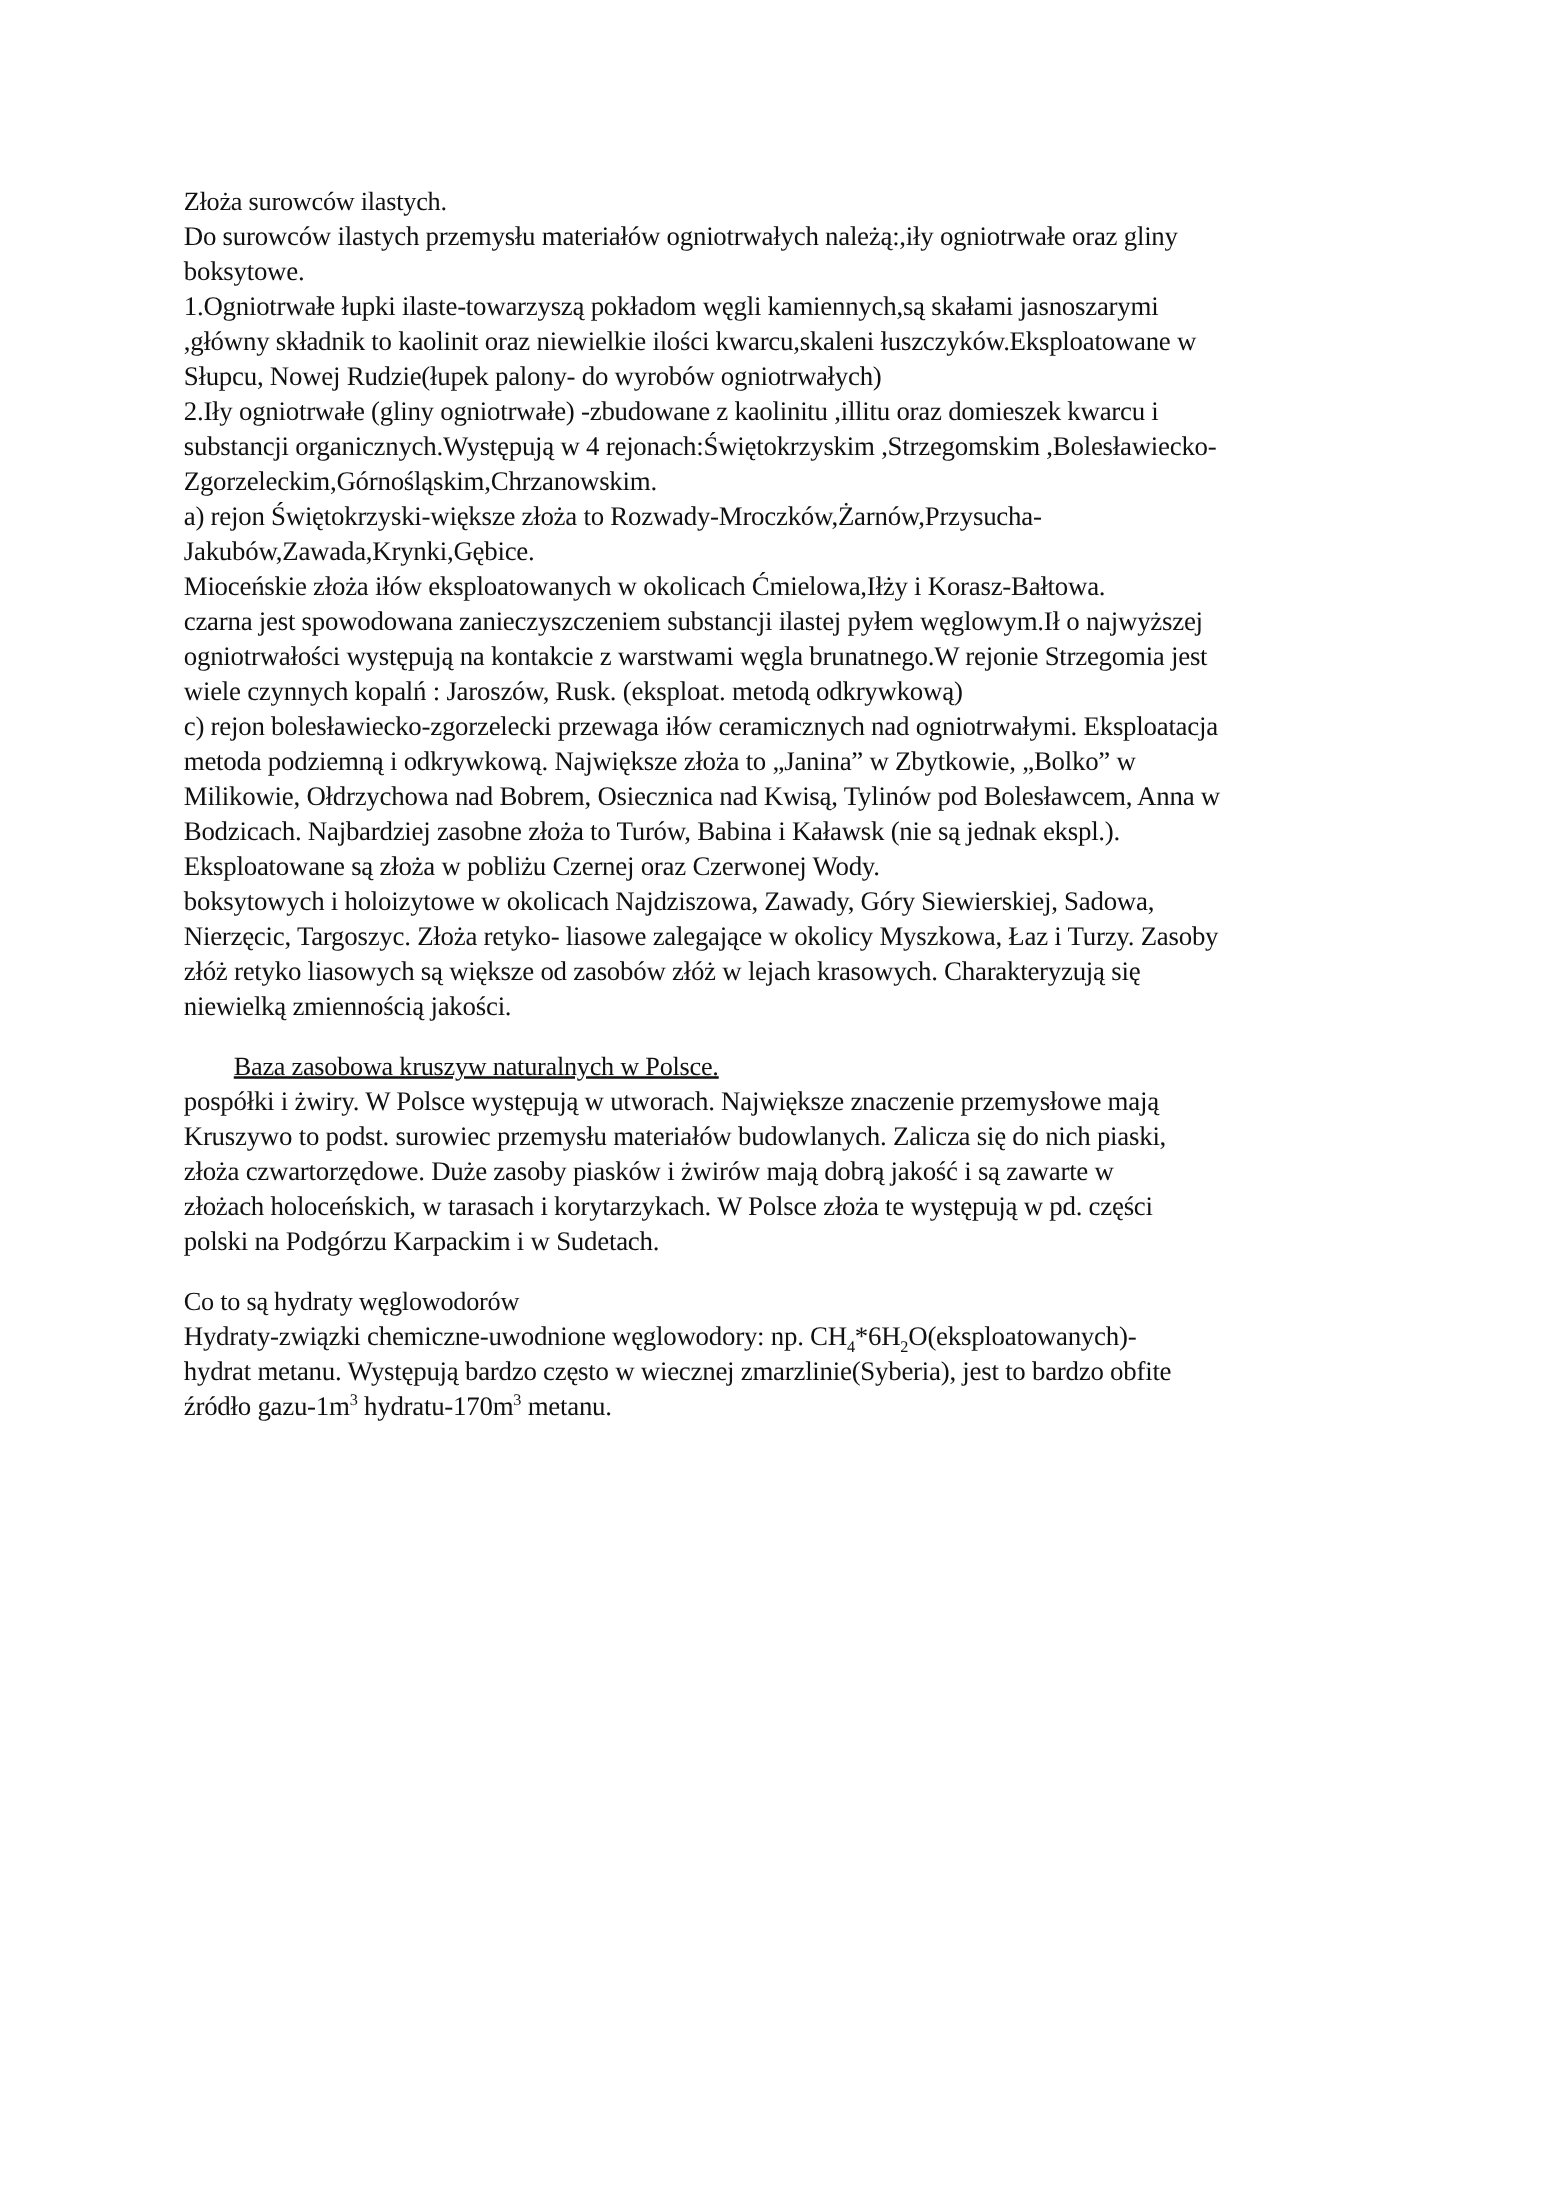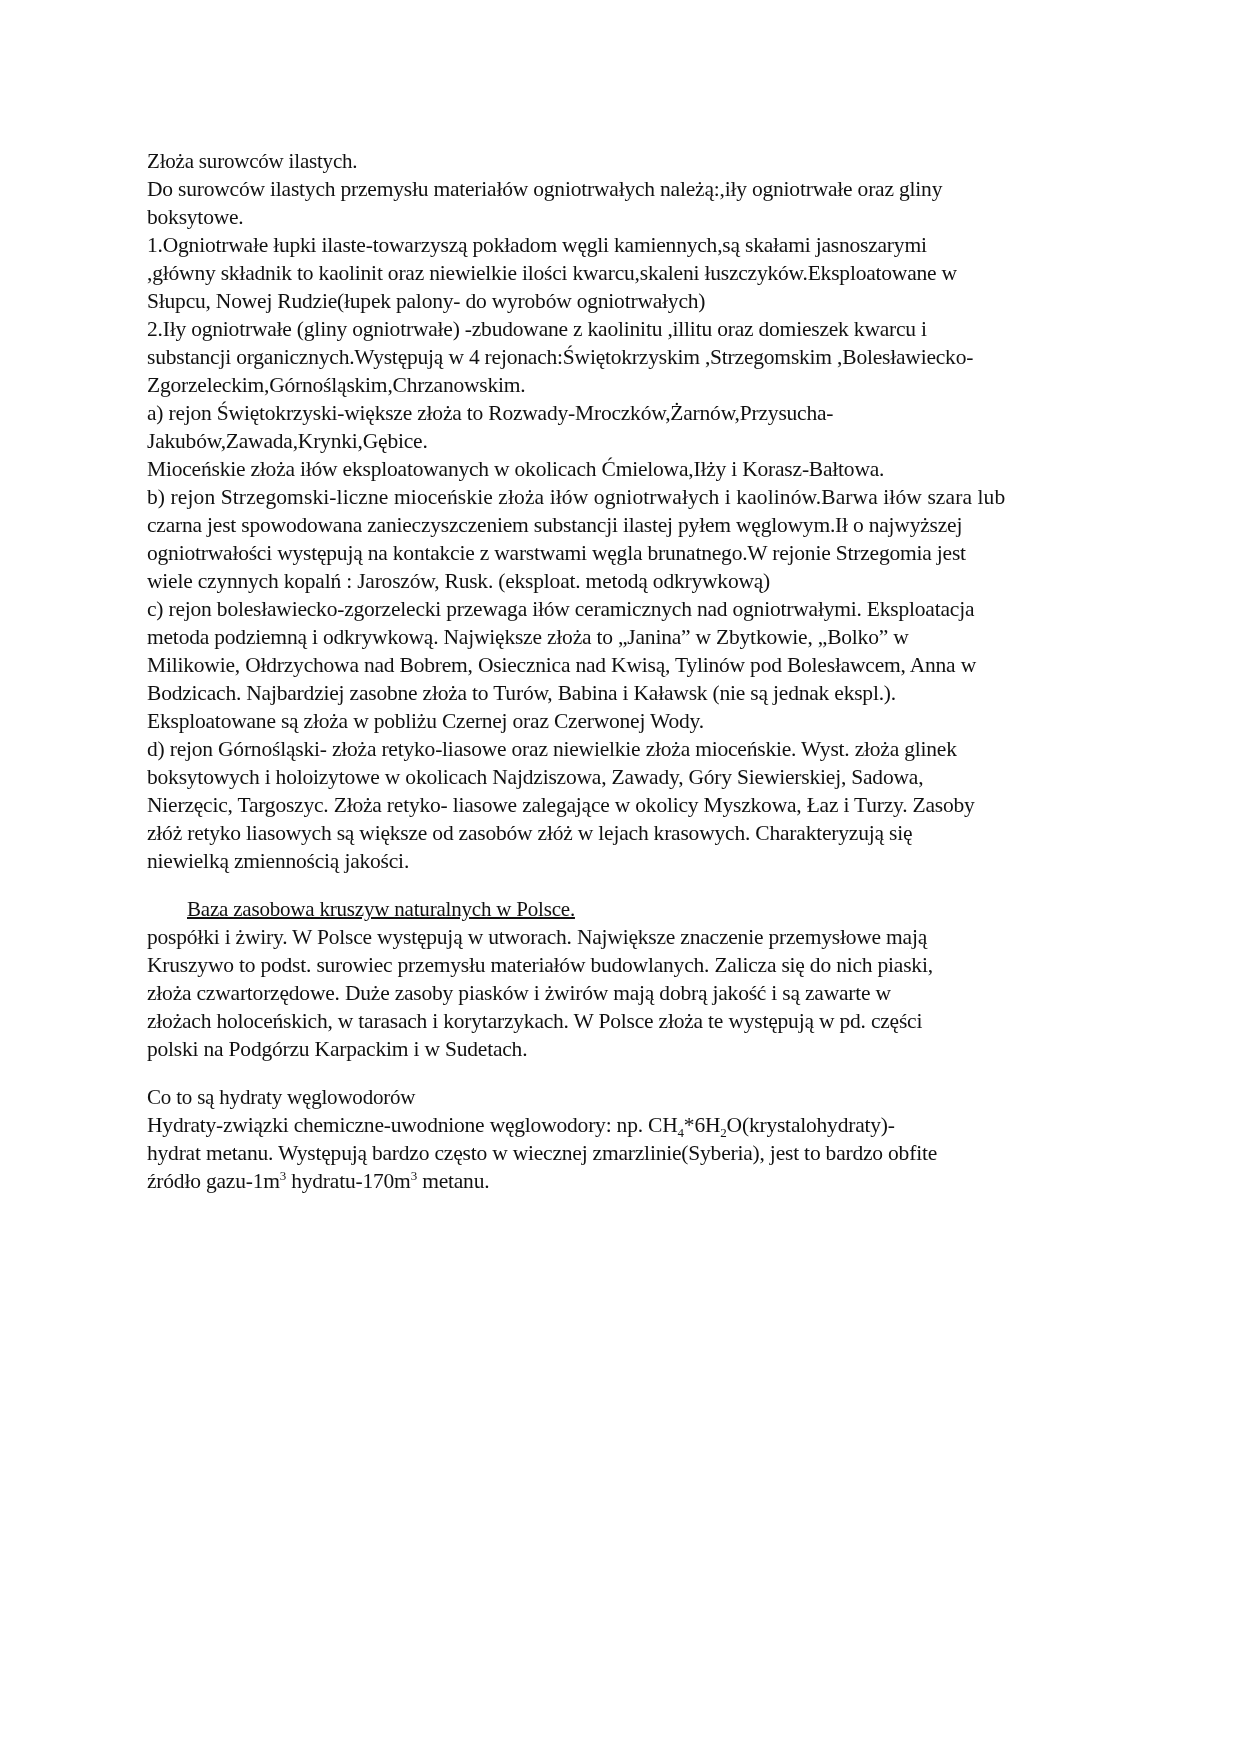--- a/index.html
+++ b/index.html
@@ -59,30 +59,28 @@
     <div class="line">boksytowe.</div>
     <div class="line">1.Ogniotrwałe łupki ilaste-towarzyszą pokładom węgli kamiennych,są skałami jasnoszarymi</div>
     <div class="line">,główny składnik to kaolinit oraz niewielkie ilości kwarcu,skaleni łuszczyków.Eksploatowane w</div>
     <div class="line">Słupcu, Nowej Rudzie(łupek palony- do wyrobów ogniotrwałych)</div>
     <div class="line">2.Iły ogniotrwałe (gliny ogniotrwałe) -zbudowane z kaolinitu ,illitu oraz domieszek kwarcu i</div>
     <div class="line">substancji organicznych.Występują w 4 rejonach:Świętokrzyskim ,Strzegomskim ,Bolesławiecko-</div>
     <div class="line">Zgorzeleckim,Górnośląskim,Chrzanowskim.</div>
     <div class="line">a) rejon Świętokrzyski-większe złoża to Rozwady-Mroczków,Żarnów,Przysucha-</div>
     <div class="line">Jakubów,Zawada,Krynki,Gębice.</div>
     <div class="line">Mioceńskie złoża iłów eksploatowanych w okolicach Ćmielowa,Iłży i Korasz-Bałtowa.</div>
-    <div class="line wide">b) rejon Strzegomski-liczne mioceńskie złoża iłów ogniotrwałych i kaolinów.Barwa iłów szara lub</div>
     <div class="line">czarna jest spowodowana zanieczyszczeniem substancji ilastej pyłem węglowym.Ił o najwyższej</div>
     <div class="line">ogniotrwałości występują na kontakcie z warstwami węgla brunatnego.W rejonie Strzegomia jest</div>
     <div class="line">wiele czynnych kopalń : Jaroszów, Rusk. (eksploat. metodą odkrywkową)</div>
     <div class="line">c) rejon bolesławiecko-zgorzelecki przewaga iłów ceramicznych nad ogniotrwałymi. Eksploatacja</div>
     <div class="line">metoda podziemną i odkrywkową. Największe złoża to „Janina” w Zbytkowie, „Bolko” w</div>
     <div class="line">Milikowie, Ołdrzychowa nad Bobrem, Osiecznica nad Kwisą, Tylinów pod Bolesławcem, Anna w</div>
     <div class="line">Bodzicach. Najbardziej zasobne złoża to Turów, Babina i Kaławsk (nie są jednak ekspl.).</div>
     <div class="line">Eksploatowane są złoża w pobliżu Czernej oraz Czerwonej Wody.</div>
-    <div class="line">d) rejon Górnośląski- złoża retyko-liasowe oraz niewielkie złoża mioceńskie. Wyst. złoża glinek</div>
     <div class="line">boksytowych i holoizytowe w okolicach Najdziszowa, Zawady, Góry Siewierskiej, Sadowa,</div>
     <div class="line">Nierzęcic, Targoszyc. Złoża retyko- liasowe zalegające w okolicy Myszkowa, Łaz i Turzy. Zasoby</div>
     <div class="line">złóż retyko liasowych są większe od zasobów złóż w lejach krasowych. Charakteryzują się</div>
     <div class="line">niewielką zmiennością jakości.</div>
   </div>
 
   <div class="gap"></div>
 
   <div class="line heading underline">Baza zasobowa kruszyw naturalnych w Polsce.</div>
   <div>
@@ -91,21 +89,21 @@
     <div class="line">złoża czwartorzędowe. Duże zasoby piasków i żwirów mają dobrą jakość i są zawarte w</div>
     <div class="line">złożach holoceńskich, w tarasach i korytarzykach. W Polsce złoża te występują w pd. części</div>
     <div class="line">polski na Podgórzu Karpackim i w Sudetach.</div>
   </div>
 
   <div class="gap"></div>
 
   <div class="line heading">Co to są hydraty węglowodorów</div>
   <div>
     <div class="line">
-      <span>Hydraty-związki chemiczne-uwodnione węglowodory: np. CH</span><sub>4</sub><span>*6H</span><sub>2</sub><span>O(krystalohydraty)-</span>
+      <span>Hydraty-związki chemiczne-uwodnione węglowodory: np. CH</span><sub>4</sub><span>*6H</span><sub>2</sub><span>O(eksploatowanych)-</span>
     </div>
     <div class="line">hydrat metanu. Występują bardzo często w wiecznej zmarzlinie(Syberia), jest to bardzo obfite</div>
     <div class="line">
       <span>źródło gazu-1m</span><sup>3</sup><span> hydratu-170m</span><sup>3</sup><span> metanu.</span>
     </div>
   </div>
 
 </div>
 
 </body></html>

